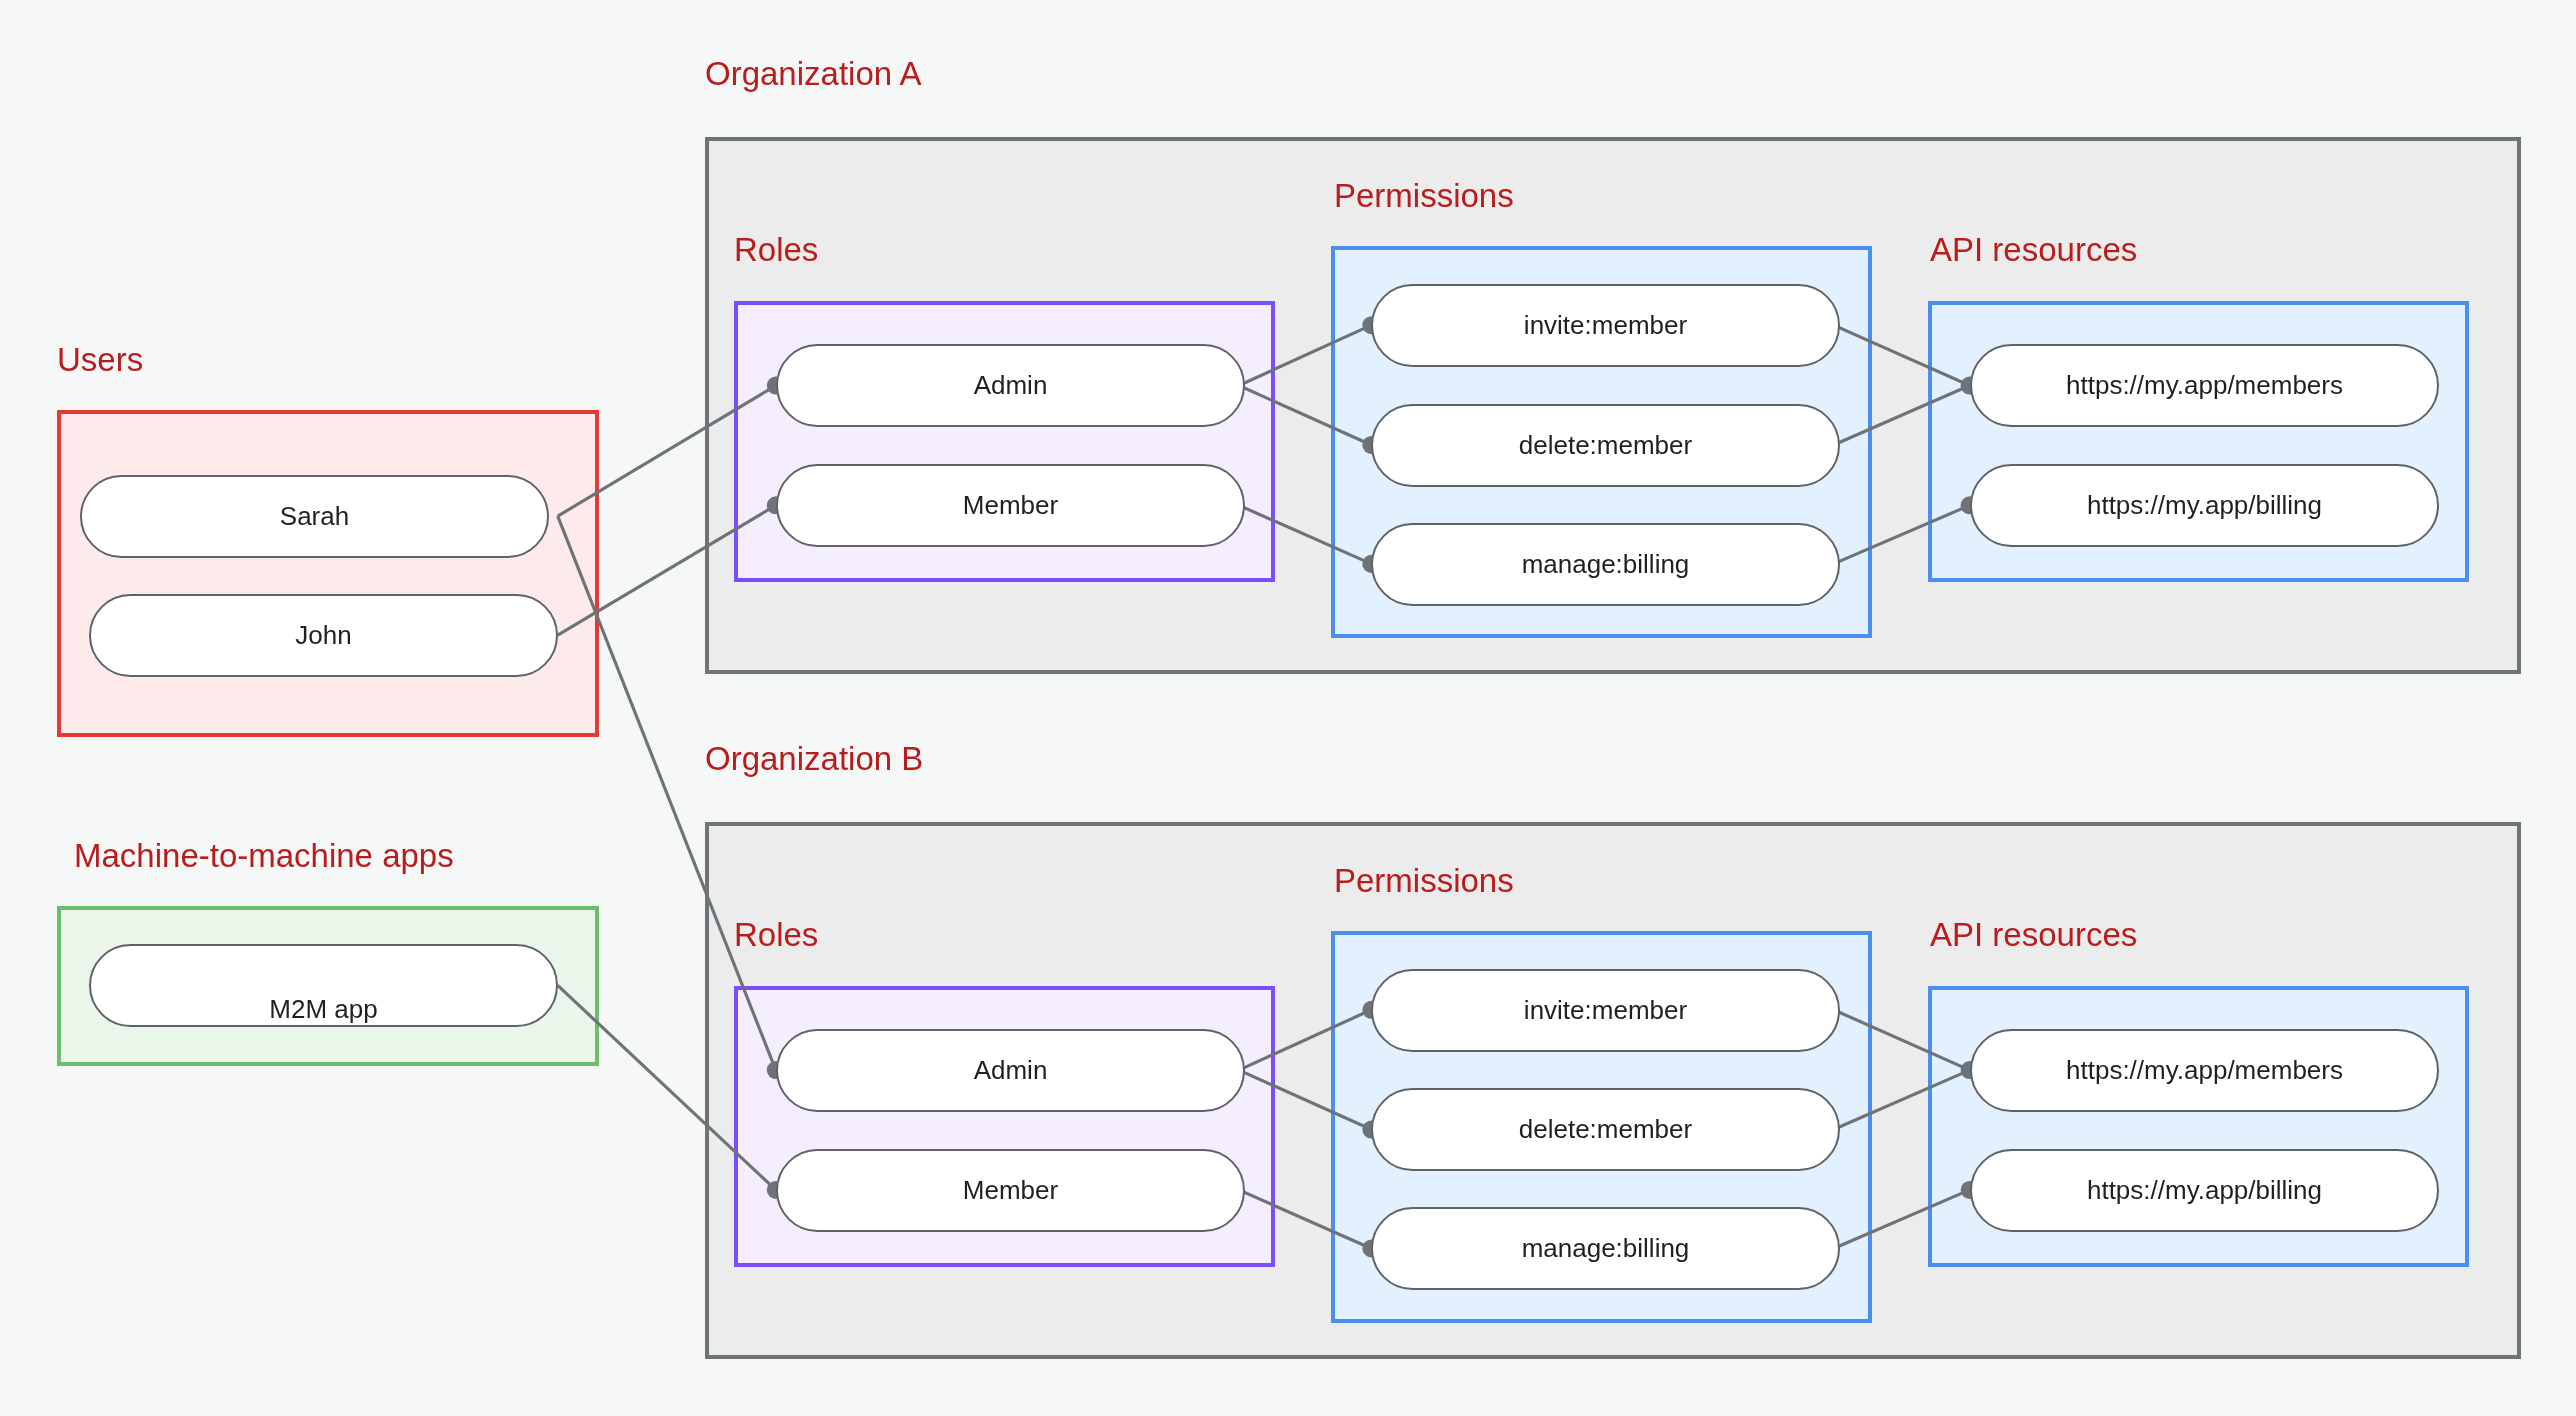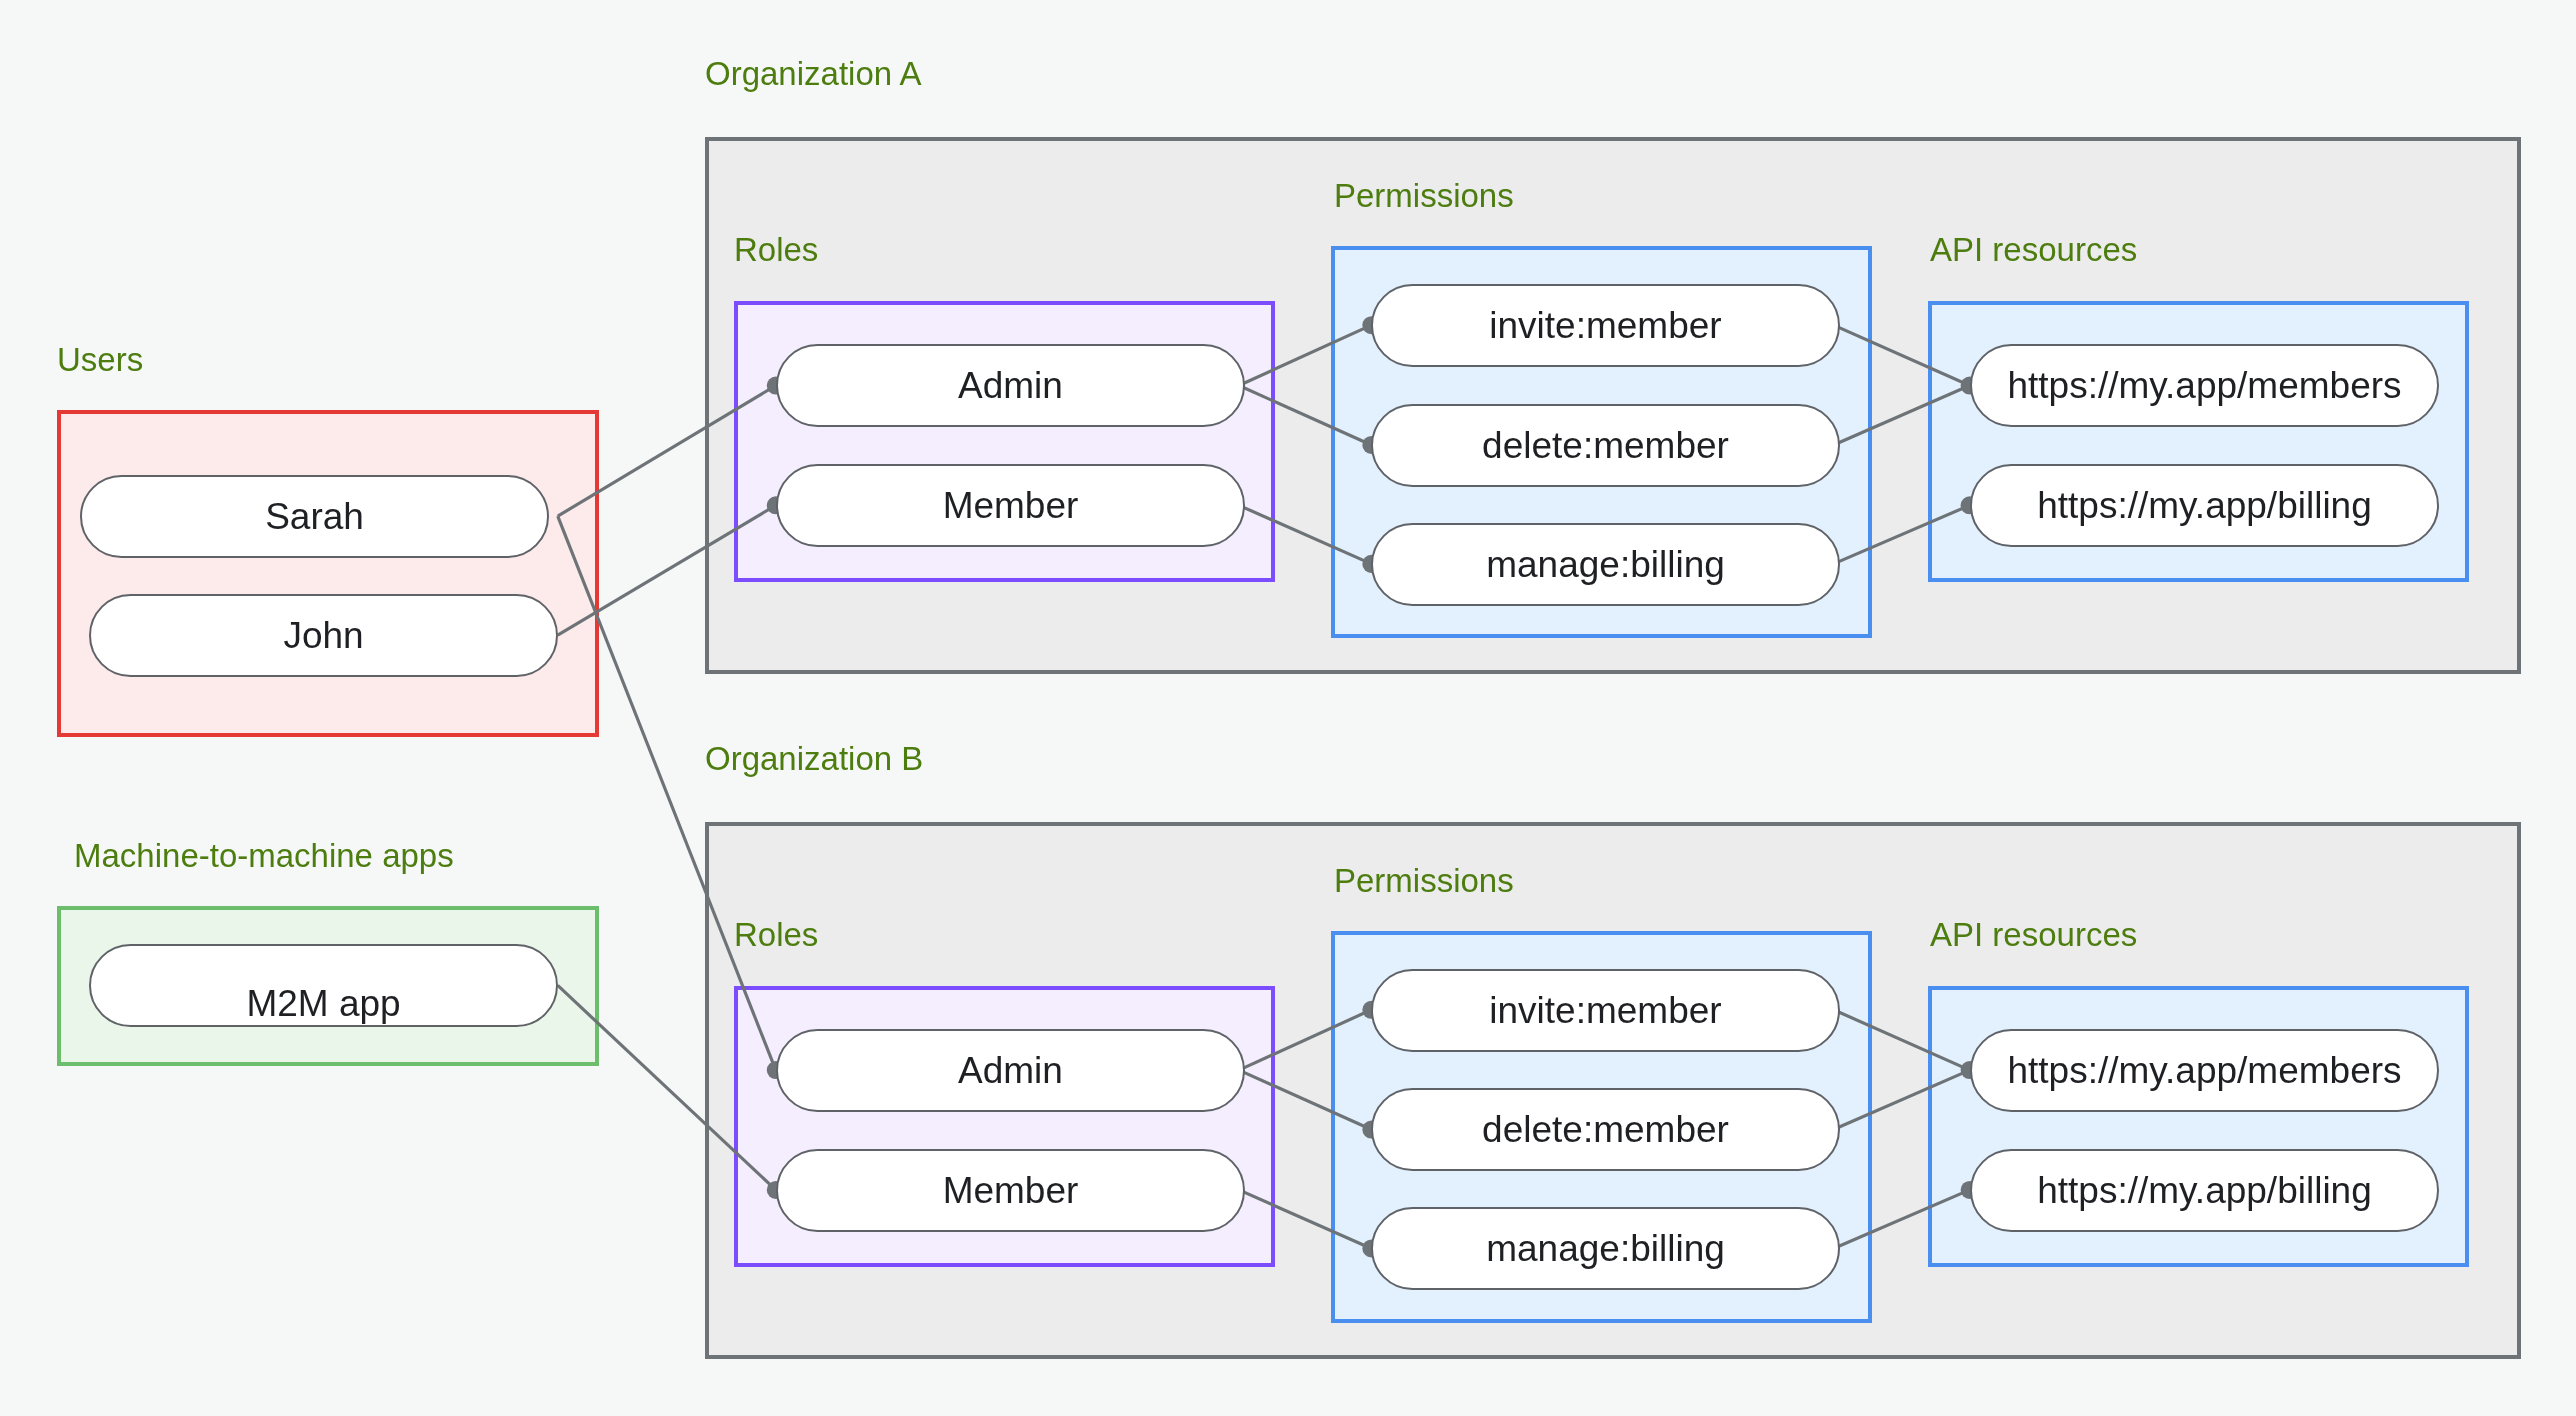--- a/index.html
+++ b/index.html
@@ -17,21 +17,21 @@
   #stage { position: absolute; inset: 0; }
 
   
   #edges { position: absolute; left: 0; top: 0; width: 2576px; height: 1416px; z-index: 5; pointer-events: none; }
 
   
   .caption {
     position: absolute;
     font-size: 33px;
     line-height: 1.1;
-    color: #4d7c0f;
+    color: #b91c1c;
     white-space: nowrap;
     z-index: 7;
   }
 
   
   .org-box {
     position: absolute;
     background: #ececec;
     border: 4.5px solid #6d7376;
     z-index: 2;
@@ -50,21 +50,21 @@
 
   
   .pill {
     position: absolute;
     background: #ffffff;
     border: 2.7px solid #5f6368;
     border-radius: 900px;
     display: flex;
     align-items: center;
     justify-content: center;
-    font-size: 37px;
+    font-size: 26px;
     color: #1f2023;
     white-space: nowrap;
     z-index: 6;
   }
   .pill-label { pointer-events: none; }
 
   
   .edge-line { stroke: #6d7376; stroke-width: 3.5; fill: none; }
   .edge-dot  { fill: #6d7376; }
 </style>

